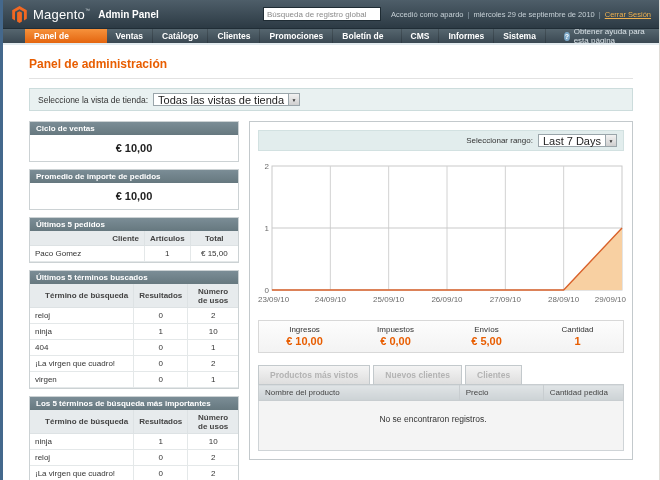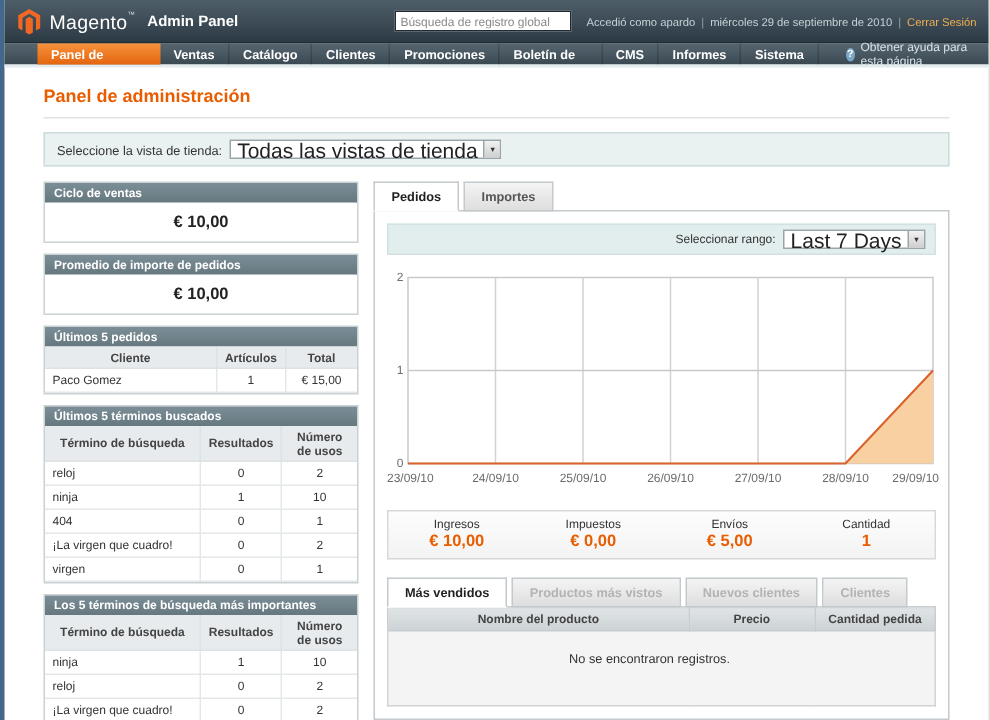--- a/index.html
+++ b/index.html
@@ -12,21 +12,21 @@
   .logo { display:flex; align-items:center; gap:5px; }
   .logo svg { display:block; }
   .logo-text { color:#fff; font-size:13px; letter-spacing:.2px; }
   .logo-tm { color:#cfd6da; font-size:5px; vertical-align:top; }
   .logo-sub { color:#fff; font-size:10px; font-weight:bold; margin-left:3px; }
   .hdr-spacer { flex:1; }
   .search-box { width:118px; height:14px; border:1px solid #1f2c34; background:#fff; font-size:8px;
     color:#8a8a8a; padding:1px 3px; font-family:inherit; }
   .account { display:flex; align-items:center; gap:4px; margin-left:10px; font-size:7.5px; color:#c7d1d7; white-space:nowrap; }
   .account .sep { color:#8fa0aa; }
-  .logout { color:#efb04e; cursor:pointer; }
+  .logout { color:#efb04e; text-decoration:underline; cursor:pointer; }
 
   
   .nav { height:17px; background:linear-gradient(#56666f,#3a4852); border-top:1px solid #202d36;
     border-bottom:2px solid #e3ebef; display:flex; align-items:stretch; padding-left:22px; }
   .nav-item { color:#fff; font-size:8.5px; font-weight:bold; line-height:15px; padding:0 9px;
     border-right:1px solid rgba(0,0,0,.18); cursor:pointer; }
   .nav-item.active { background:linear-gradient(#f6923c,#e4650f); border-right:none; }
   .nav-spacer { flex:1; border:none; }
   .nav-help { display:flex; align-items:center; gap:4px; color:#dae2e7; font-size:8px; padding-right:12px; cursor:pointer; }
   .help-ico { width:9px; height:9px; border-radius:50%; background:#7ba7c7; color:#fff; font-size:7px;
@@ -34,35 +34,35 @@
 
   
   .content { padding:10px 26px 0 26px; }
   .page-title { color:#e85d00; font-size:12px; font-weight:bold; margin-top:2px; }
   .title-rule { border:none; border-top:1px solid #e2e2e2; margin:7px 0 9px 0; }
   .store-bar { background:#e9f1f1; border:1px solid #ccdcdc; padding:4px 8px; font-size:8.5px; color:#333;
     display:flex; align-items:center; gap:5px; }
 
   
   .fselect { display:inline-flex; align-items:stretch; background:#fff; border:1px solid #9aa5aa; height:13px; cursor:pointer; }
-  .fselect-text { font-size:14px; padding:0 4px; line-height:12px; white-space:nowrap; color:#222;text-align:right; }
+  .fselect-text { font-size:11px; padding:0 4px; line-height:12px; white-space:nowrap; color:#222;text-align:right; }
   .fselect-arrow { width:11px; background:linear-gradient(#f2f2f2,#cfcfcf); border-left:1px solid #9aa5aa;
     font-size:5px; color:#333; text-align:center; line-height:12px; }
 
   
   .cols { display:flex; gap:10px; margin-top:10px; align-items:flex-start; }
   .col-left { width:210px; flex:none; }
   .col-right { flex:1; min-width:0; }
 
   
   .sbox { border:1px solid #ccd2d4; margin-bottom:7px; background:#fff; }
   .sbox-head { background:linear-gradient(#7b8d96,#66787f); color:#fff; font-size:8px; font-weight:bold; padding:2px 6px; }
   .sbox-value { text-align:center; font-size:11px; font-weight:bold; color:#222; padding:7px 4px; }
   table.stable { width:100%; border-collapse:collapse; font-size:8px; }
-  table.stable th { background:#e7ebed; color:#444; font-weight:bold; text-align:center; padding:2.5px 5px;
+  table.stable th { background:#e7ebed; color:#444; font-weight:bold; text-align:right; padding:2.5px 5px;
     border:1px solid #dde2e4; border-top:none; }
   table.stable td { padding:3px 5px; border:1px solid #e4e8e9; color:#333; background:#fff; }
   table.stable th.num, table.stable td.num { text-align:center; }
   table.stable tr td:first-child, table.stable tr th:first-child { border-left:none; }
   table.stable tr td:last-child, table.stable tr th:last-child { border-right:none; }
 
   
   .tabs { display:flex; gap:3px; position:relative; z-index:2; }
   .tab { font-size:8.5px; font-weight:bold; padding:4px 11px; border:1px solid #c3c9cc; cursor:pointer;
     background:linear-gradient(#f4f4f4,#dedede); color:#555; margin-bottom:-1px; }
@@ -74,21 +74,21 @@
   .chart-wrap { margin:9px 0 8px 0; }
   .ctick { font-size:8px; fill:#6b6b6b; font-family:"Liberation Sans","DejaVu Sans",sans-serif; }
 
   .stats { display:flex; border:1px solid #d8d8d8; background:linear-gradient(#fdfdfd,#f3f3f3); padding:4px 0 5px 0; }
   .stat { flex:1; text-align:center; }
   .stat-label { font-size:8px; font-weight:normal; color:#333; }
   .stat-value { font-size:11px; font-weight:bold; color:#e85d00; margin-top:1px; }
 
   .bottom-tabs { margin-top:12px; }
   table.ptable { width:100%; border-collapse:collapse; font-size:8px; border:1px solid #cfd4d7; }
-  table.ptable th { background:linear-gradient(#e0e4e6,#ccd2d5); color:#444; text-align:center; font-weight:bold;
+  table.ptable th { background:linear-gradient(#e0e4e6,#ccd2d5); color:#444; text-align:left; font-weight:normal;
     padding:3px 6px; border:1px solid #c8cdd0; }
   table.ptable td.empty { background:#f4f4f4; text-align:center; font-size:8.5px; color:#333;
     padding:13px 16px 26px 0; }
 </style>
 </head>
 <body>
 
 <div class="frame">
 
   <div class="header">
@@ -245,24 +245,20 @@
                 <td class="num">0</td>
                 <td class="num">1</td>
               </tr>
 
             </tbody>
           </table>
         </div>
       </div>
 
       <div class="col-right">
-        <div class="tabs">
-          <span class="tab active">Pedidos</span>
-          <span class="tab">Importes</span>
-        </div>
         <div class="panel">
           <div class="range-bar">
             <span>Seleccionar rango:</span>
             <span class="fselect">
               <span class="fselect-text" style="min-width:52px">Last 7 Days</span>
                 <span class="fselect-arrow">▼</span>
             </span>
           </div>
 
           <div class="chart-wrap">
@@ -302,21 +298,20 @@
               <div class="stat-label">Envíos</div>
               <div class="stat-value">€ 5,00</div>
             </div>
             <div class="stat">
               <div class="stat-label">Cantidad</div>
               <div class="stat-value">1</div>
             </div>
           </div>
 
           <div class="tabs bottom-tabs">
-            <span class="tab active">Más vendidos</span>
             <span class="tab dim">Productos más vistos</span>
             <span class="tab dim">Nuevos clientes</span>
             <span class="tab dim">Clientes</span>
           </div>
           <table class="ptable">
             <thead>
                 <tr>
               <th style="width:55%">Nombre del producto</th>
               <th style="width:23%">Precio</th>
               <th style="width:22%">Cantidad pedida</th>

